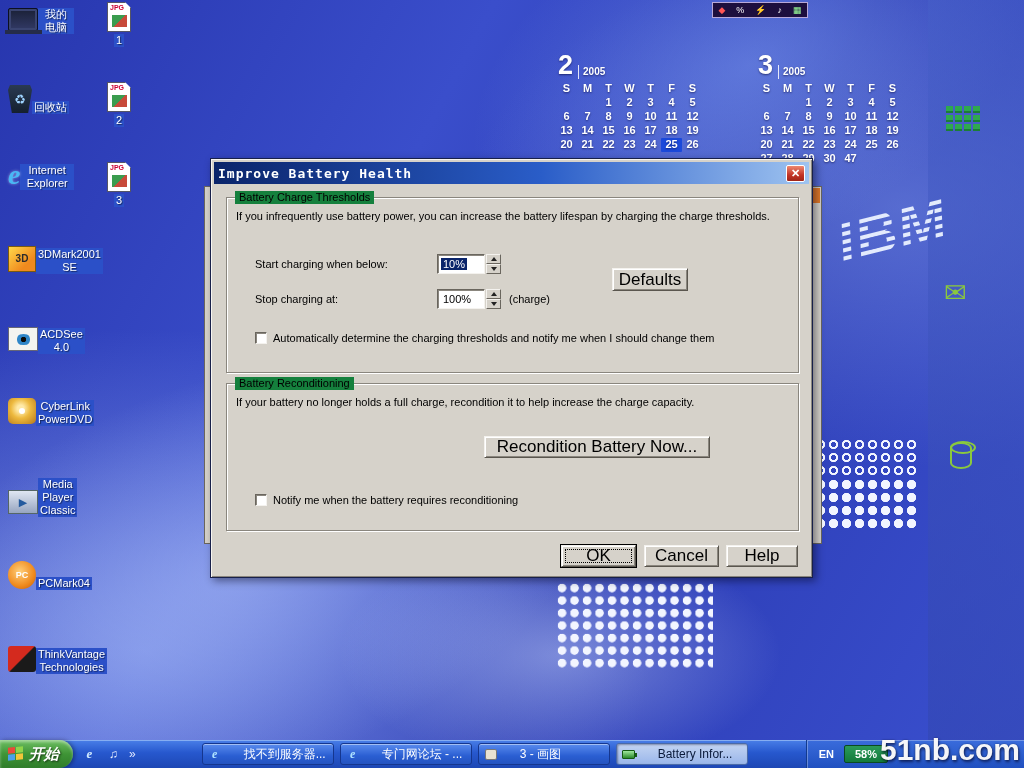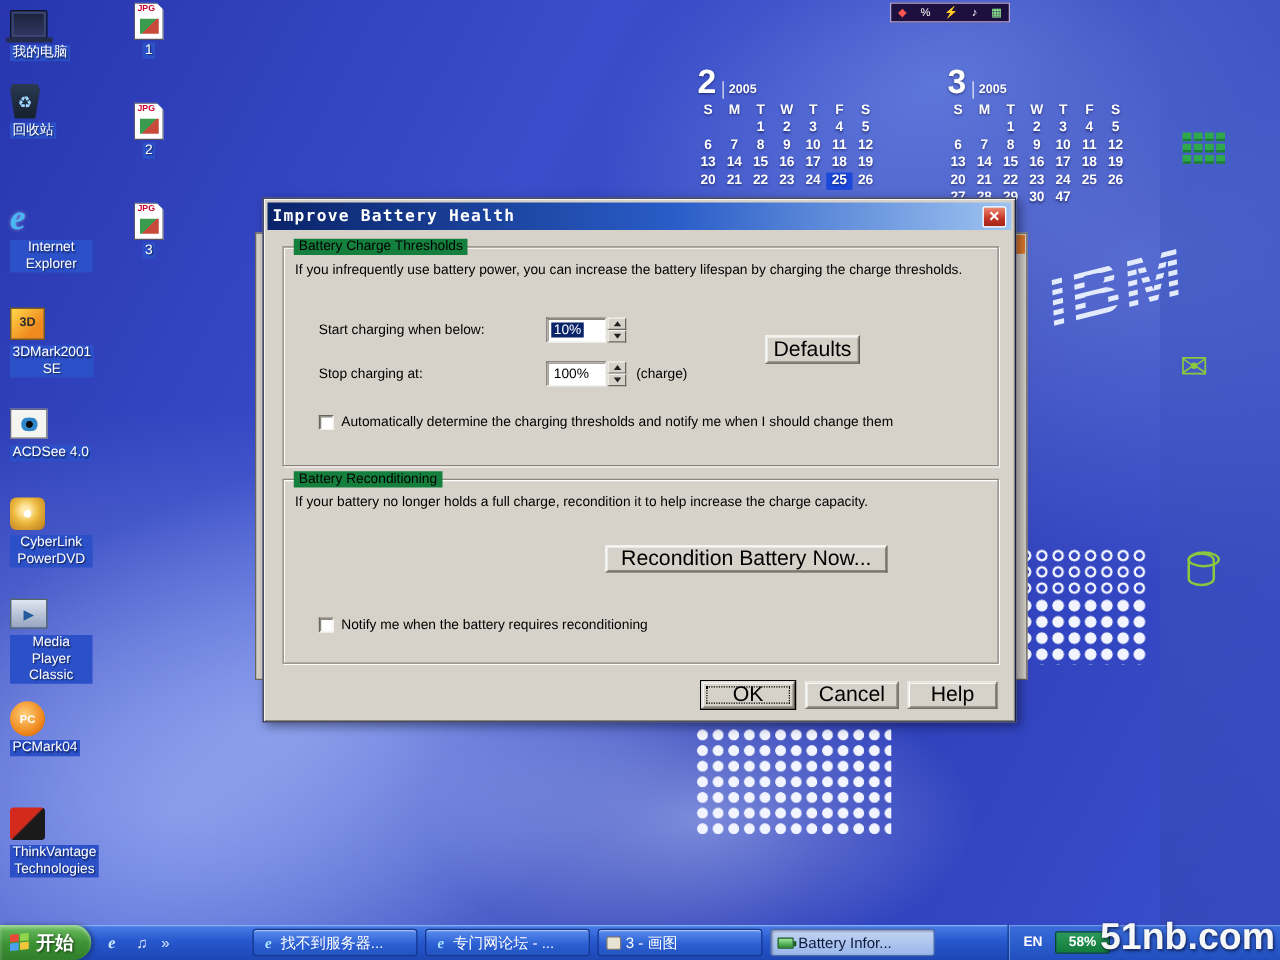--- a/index.html
+++ b/index.html
@@ -45,21 +45,21 @@
   
   .calendar{position:absolute;z-index:2;color:#fff;text-shadow:0 1px 2px rgba(0,0,50,.55)}
   .cal-title{display:flex;align-items:flex-end;gap:5px;margin:0 0 3px 2px}
   .cal-month{font-weight:bold;font-size:27px;line-height:1}
   .cal-year{font-weight:bold;font-size:10px;border-left:1px solid rgba(255,255,255,.85);padding-left:4px;line-height:1.4}
   .cal-head,.cal-grid{display:grid;grid-template-columns:repeat(7,21px)}
   .cal-head span,.cal-grid span{height:14px;text-align:center;font-weight:bold;font-size:11px}
   .cal-grid span.hl{background:#1b49da;border-radius:1px}
 
   
-  .desk-item{position:absolute;left:8px;width:66px;display:flex;flex-direction:column;align-items:flex-start;cursor:pointer;z-index:2}
+  .desk-item{position:absolute;left:8px;width:66px;display:flex;flex-direction:row;align-items:flex-end;cursor:pointer;z-index:2}
   .file-item{position:absolute;left:96px;width:46px;display:flex;flex-direction:column;align-items:center;cursor:pointer;z-index:2}
   .d-label{margin-top:2px;background:#2b50c8;color:#fff;font-size:11px;line-height:13px;padding:0 2px;text-align:center;text-shadow:1px 1px 1px rgba(0,0,0,.55)}
   .ia{position:relative;display:flex;align-items:center;justify-content:center;height:30px}
   .ic-laptop{width:30px;height:23px;background:linear-gradient(#1a2036,#323a66);border:1px solid #0c1020;border-radius:2px;box-shadow:inset 0 0 0 2px #3a4470;position:relative}
   .ic-laptop::after{content:"";position:absolute;left:-4px;bottom:-4px;width:37px;height:4px;background:#252c4a}
   .ic-recycle{width:24px;height:28px;background:linear-gradient(#2a3a52,#15202e);clip-path:polygon(8% 0,92% 0,100% 18%,84% 100%,16% 100%,0 18%);position:relative}
   .ic-recycle::after{content:"♻";position:absolute;inset:0;display:flex;align-items:center;justify-content:center;color:#9fd4ff;font-size:13px}
   .ic-ie::after{content:"e";font-style:italic;font-weight:bold;font-size:28px;font-family:"Liberation Serif",serif;color:#49b8f5;text-shadow:0 0 3px rgba(255,255,255,.5)}
   .ic-3dmark{width:28px;height:26px;background:linear-gradient(135deg,#ffd84a,#ef8a1e 70%);border:1px solid #7a5a10}
   .ic-3dmark::after{content:"3D";font-weight:bold;font-size:10px;color:#2a2a2a;display:flex;justify-content:center;margin-top:6px}
@@ -116,34 +116,34 @@
   .b-ok{position:absolute;left:350px;top:386px;width:75px;height:22px}
   .b-cancel{position:absolute;left:433px;top:386px;width:75px;height:22px}
   .b-help{position:absolute;left:515px;top:386px;width:72px;height:22px}
   .btn.default{box-shadow:0 0 0 1px #000,inset 1px 1px 0 #fff,inset -1px -1px 0 #8a867e;position:absolute}
   .btn.default::after{content:"";position:absolute;inset:3px;border:1px dotted #000}
 
   
   .taskbar{position:absolute;left:0;bottom:0;width:1024px;height:28px;z-index:10;display:flex;align-items:center;
     background:linear-gradient(#4a7fe8,#2758ce 45%,#1d47b4);box-shadow:inset 0 1px 0 #86aef2}
   .start{height:28px;flex:none;background:linear-gradient(#6fc063,#3f9436 50%,#2f7d2a);border-radius:0 14px 14px 0;
-    display:flex;align-items:center;gap:5px;padding:0 14px 0 8px;color:#fff;font-weight:bold;font-size:15px;
+    display:flex;align-items:center;gap:5px;padding:0 14px 0 8px;color:#fff;font-weight:bold;font-style:italic;font-size:15px;
     text-shadow:1px 1px 2px rgba(0,0,0,.6);box-shadow:inset 0 2px 3px rgba(255,255,255,.4),2px 0 4px rgba(0,0,0,.35);cursor:pointer}
   .flag{width:16px;height:14px;display:grid;grid-template-columns:7px 7px;grid-template-rows:6px 6px;gap:1px;transform:skewY(-6deg)}
   .flag i:nth-child(1){background:#e84a3a}.flag i:nth-child(2){background:#8fd44a}
   .flag i:nth-child(3){background:#4aa0ea}.flag i:nth-child(4){background:#f2c63a}
   .qlaunch{display:flex;align-items:center;gap:7px;padding:0 8px;height:100%}
   .ql{width:17px;height:17px;display:flex;align-items:center;justify-content:center;cursor:pointer;
     font-style:italic;font-weight:bold;font-size:13px;font-family:"Liberation Serif",serif;color:#cfeaff}
   .ql.q2{font-family:"Liberation Sans",sans-serif;font-style:normal;color:#e8f0ff;font-size:12px}
   .chev{color:#dfe8ff;font-size:12px;cursor:pointer}
   .tb-spacer{width:52px;flex:none}
   .task{width:132px;height:22px;margin-left:6px;border-radius:3px;flex:none;cursor:pointer;overflow:hidden;white-space:nowrap;
     background:linear-gradient(#5a8cee,#2a5ed2 60%,#2453c0);border:1px solid #15368e;box-shadow:inset 0 1px 0 rgba(255,255,255,.45);
-    display:flex;align-items:center;gap:3px;padding:0 5px;color:#fff;font-size:12px}
+    display:flex;align-items:center;gap:22px;padding:0 5px;color:#fff;font-size:12px}
   .task.active{background:linear-gradient(#c3d4f2,#9ab6ea);color:#0a1a3a;border-color:#4a6aa8;box-shadow:inset 1px 1px 2px rgba(0,0,40,.35)}
   .ticon{width:14px;height:14px;flex:none;display:flex;align-items:center;justify-content:center}
   .t-ie::before{content:"e";font-style:italic;font-weight:bold;font-size:12px;font-family:"Liberation Serif",serif;color:#aee2ff}
   .t-paint{background:#e8e2d2;border:1px solid #777;border-radius:2px;width:12px;height:11px}
   .t-batt{width:13px;height:9px;background:linear-gradient(#9fe89f,#2a8a2a);border:1px solid #135a13;border-radius:1px;position:relative}
   .t-batt::after{content:"";position:absolute;right:-3px;top:2px;width:2px;height:4px;background:#135a13}
   .tray{margin-left:auto;height:100%;display:flex;align-items:center;gap:10px;padding:0 136px 0 12px;flex:none;
     background:linear-gradient(#3a6cdc,#2050c0);box-shadow:inset 1px 1px 0 rgba(255,255,255,.3);border-left:1px solid #123a8e}
   .tray-en{color:#fff;font-weight:bold;font-size:11px;cursor:pointer}
   .tray-batt{min-width:44px;height:18px;padding:0 4px;background:linear-gradient(#2a9a5a,#137a3a);border:1px solid #0a4a22;border-radius:2px;
@@ -286,21 +286,21 @@
         <span></span>
       </div>
   </div>
 
   <div class="desk-item" style="top:4px">
     <div class="ia">
         <div class="ic-laptop"></div>
       </div>
     <div class="d-label">我的电脑</div>
   </div>
-  <div class="desk-item" style="top:66px">
+  <div class="desk-item" style="top:84px">
     <div class="ia">
         <div class="ic-recycle"></div>
       </div>
     <div class="d-label">回收站</div>
   </div>
   <div class="desk-item" style="top:160px">
     <div class="ia ic-ie"></div>
     <div class="d-label">Internet Explorer</div>
   </div>
   <div class="desk-item" style="top:244px">

